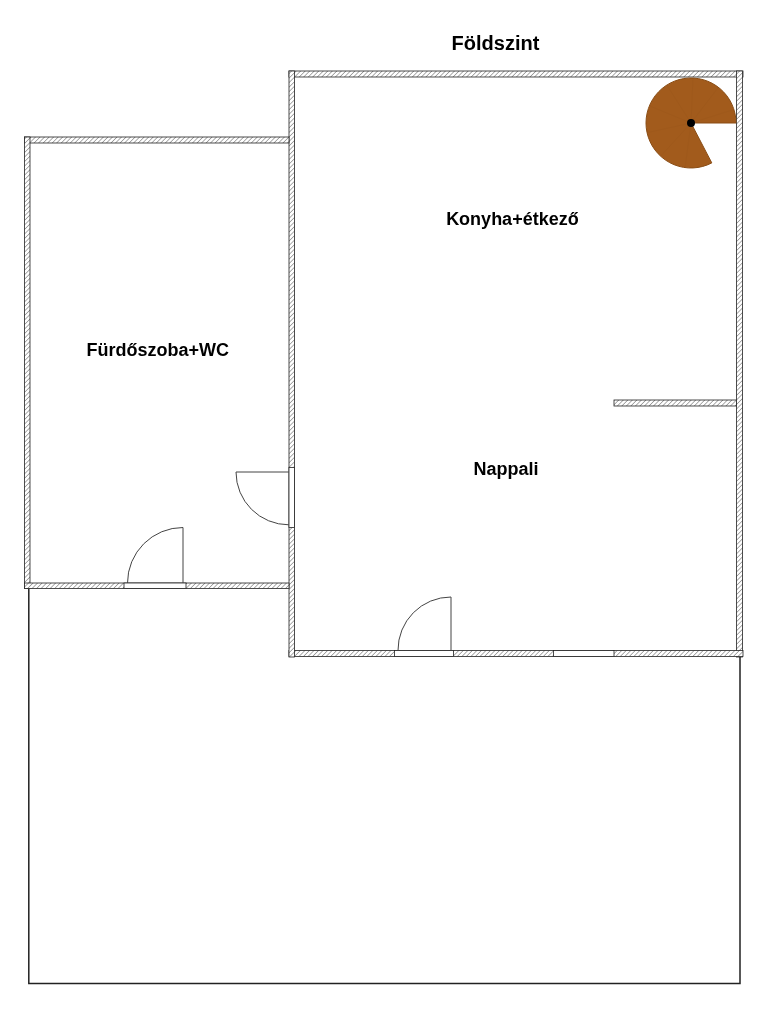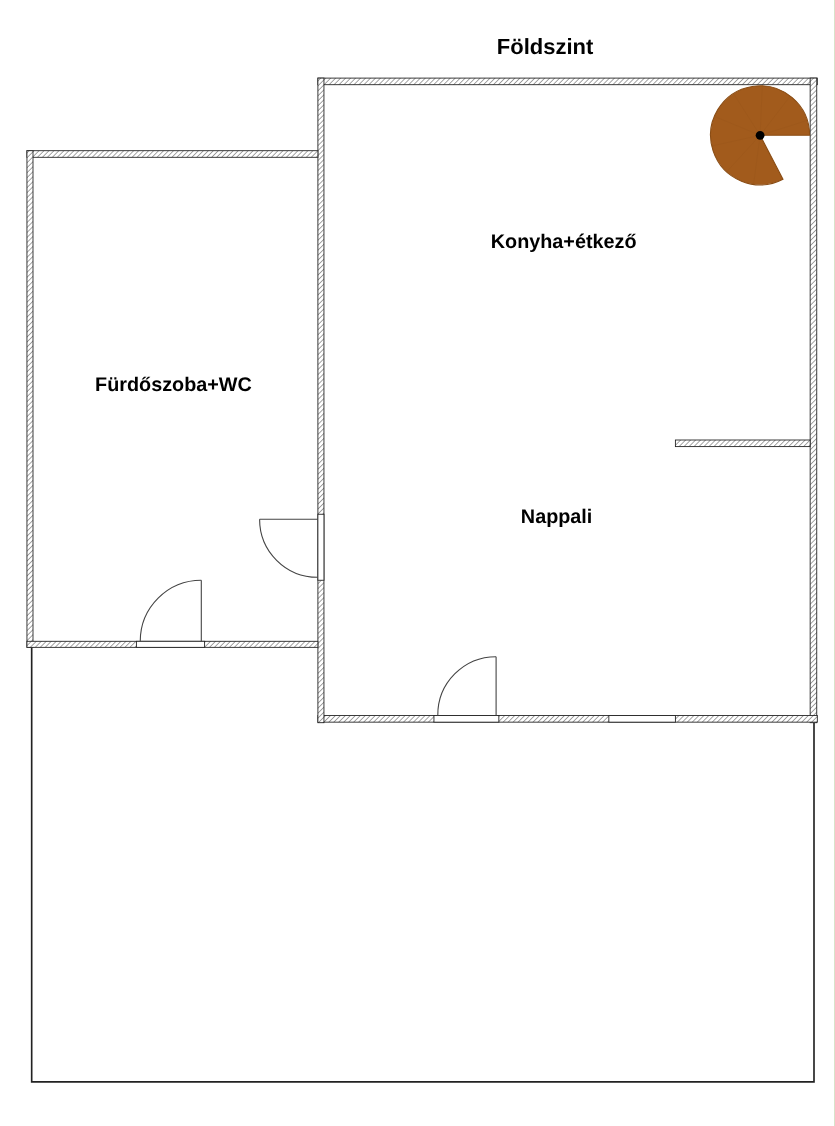--- a/index.html
+++ b/index.html
@@ -1,16 +1,16 @@
 <!DOCTYPE html>
 <html><head>
 <meta charset="utf-8">
 <style>
   html,body{margin:0;padding:0;background:#ffffff;}
-  .page{width:759px;height:1024px;position:relative;background:#4d7c0f;overflow:hidden;}
+  .page{width:759px;height:1024px;position:relative;background:#8b5cf6;overflow:hidden;}
   svg{display:block;}
   text{font-family:"Liberation Sans", sans-serif;font-weight:bold;fill:#000000;}
 </style>
 </head>
 <body>
 <div class="page">
 <svg width="759" height="1024" viewBox="0 0 759 1024">
   <defs>
     <pattern id="hatch" width="3.2" height="3.2" patternUnits="userSpaceOnUse" patternTransform="rotate(45)">
       <rect width="3.2" height="3.2" fill="#ffffff"></rect>

